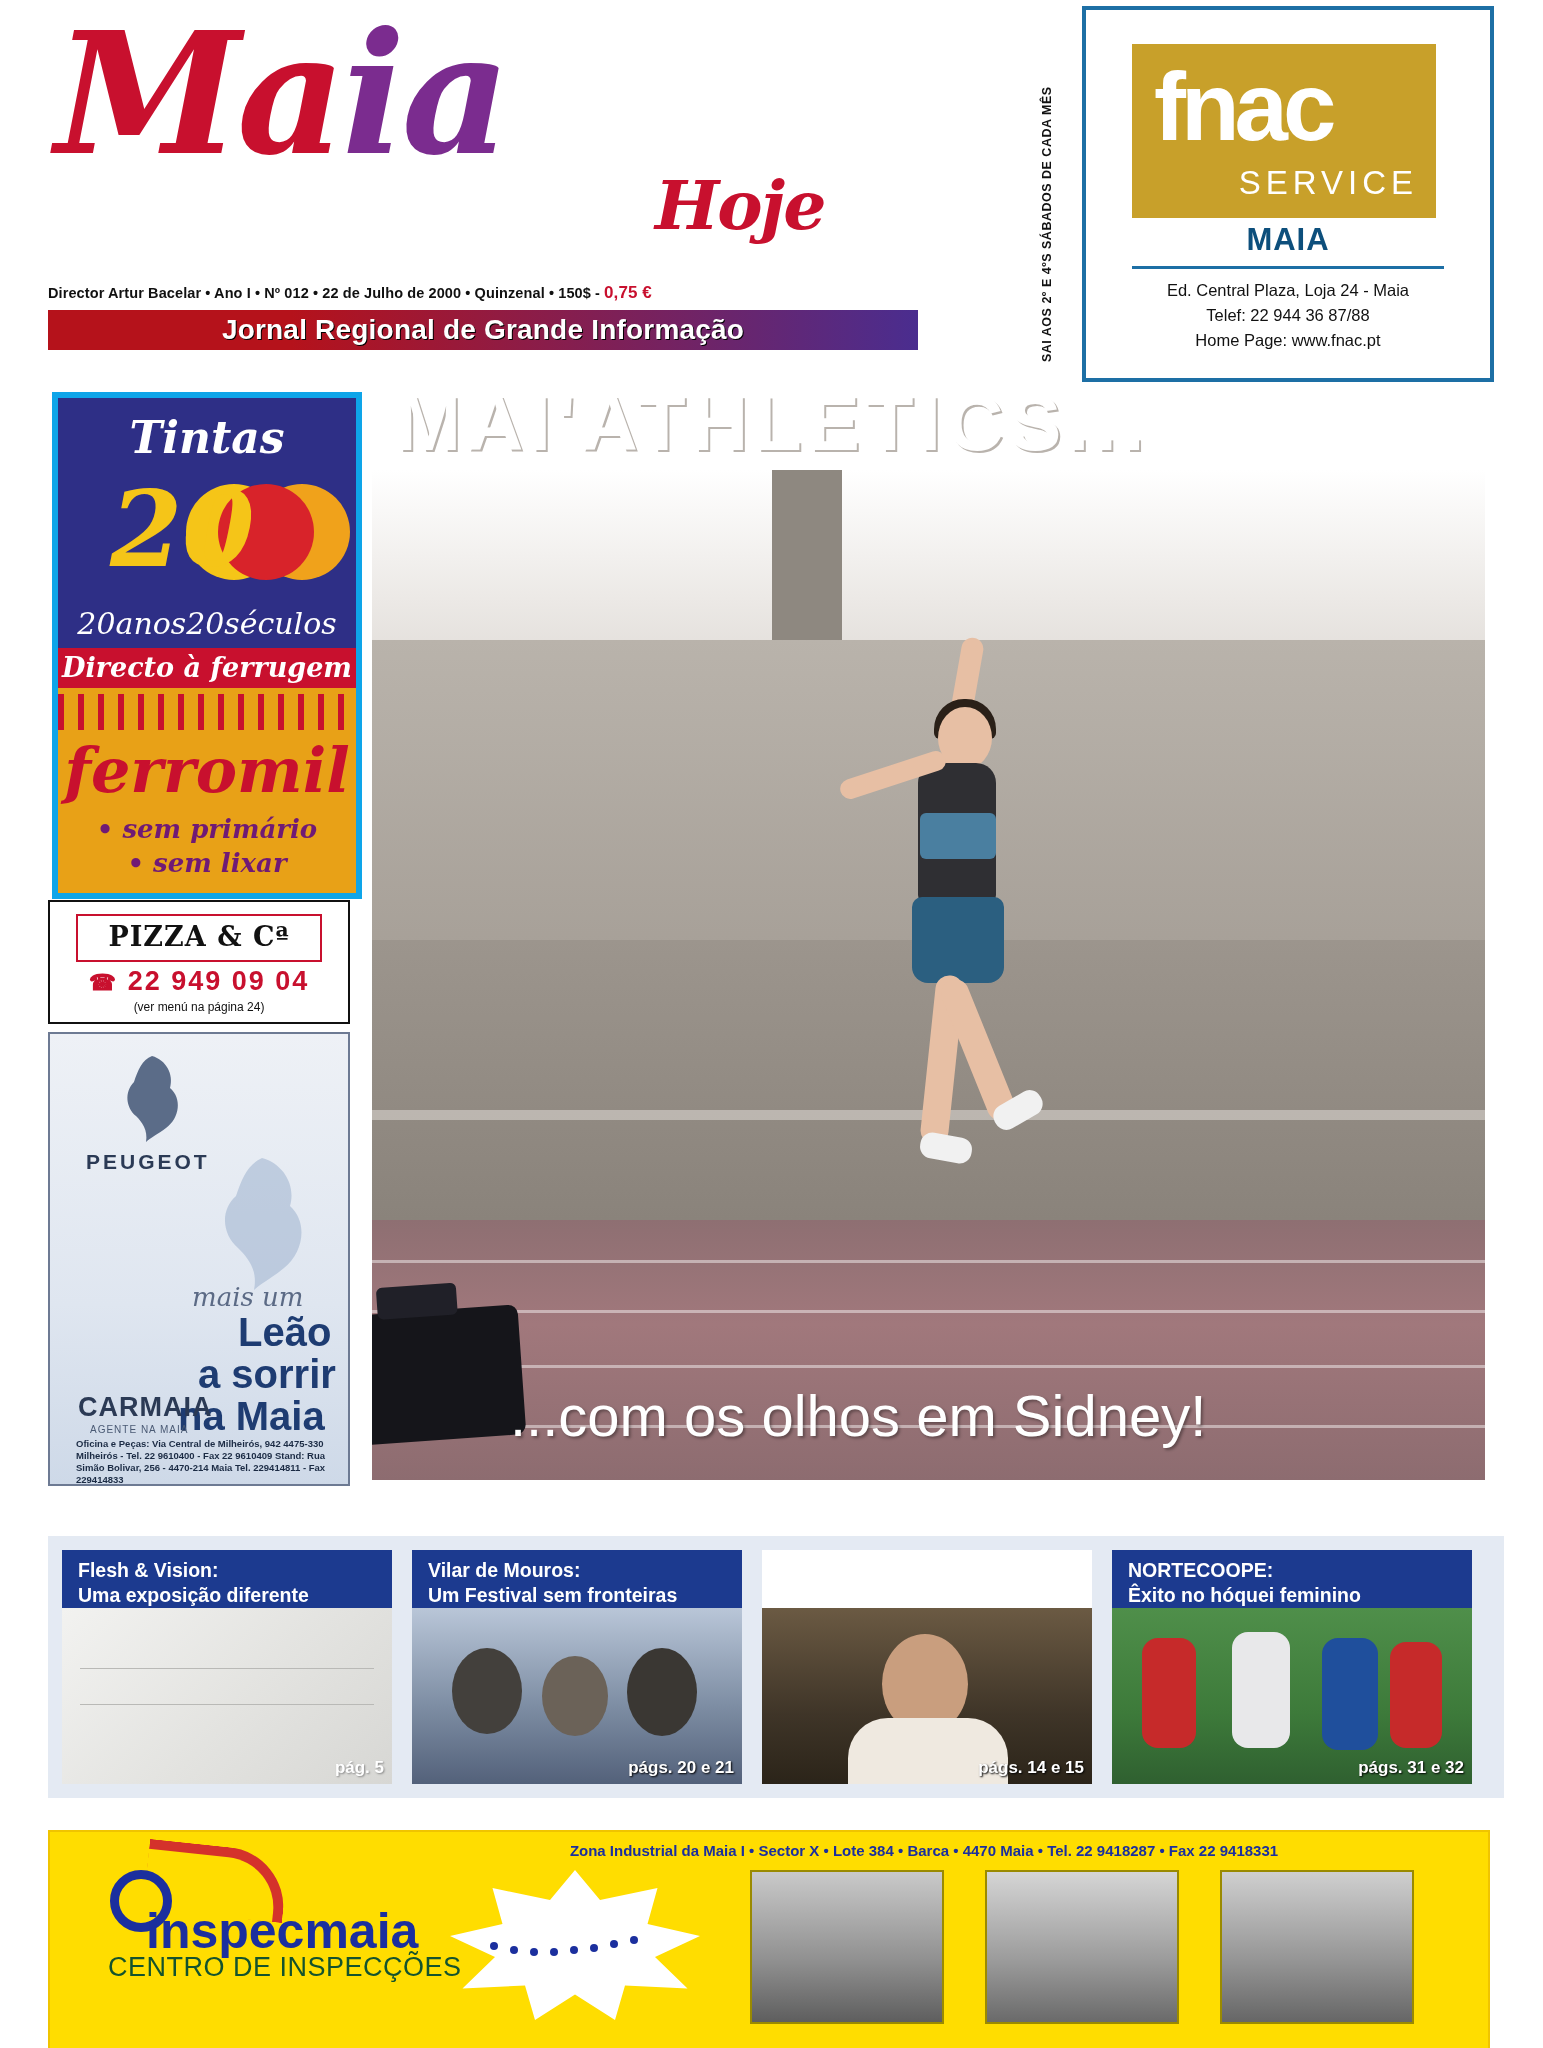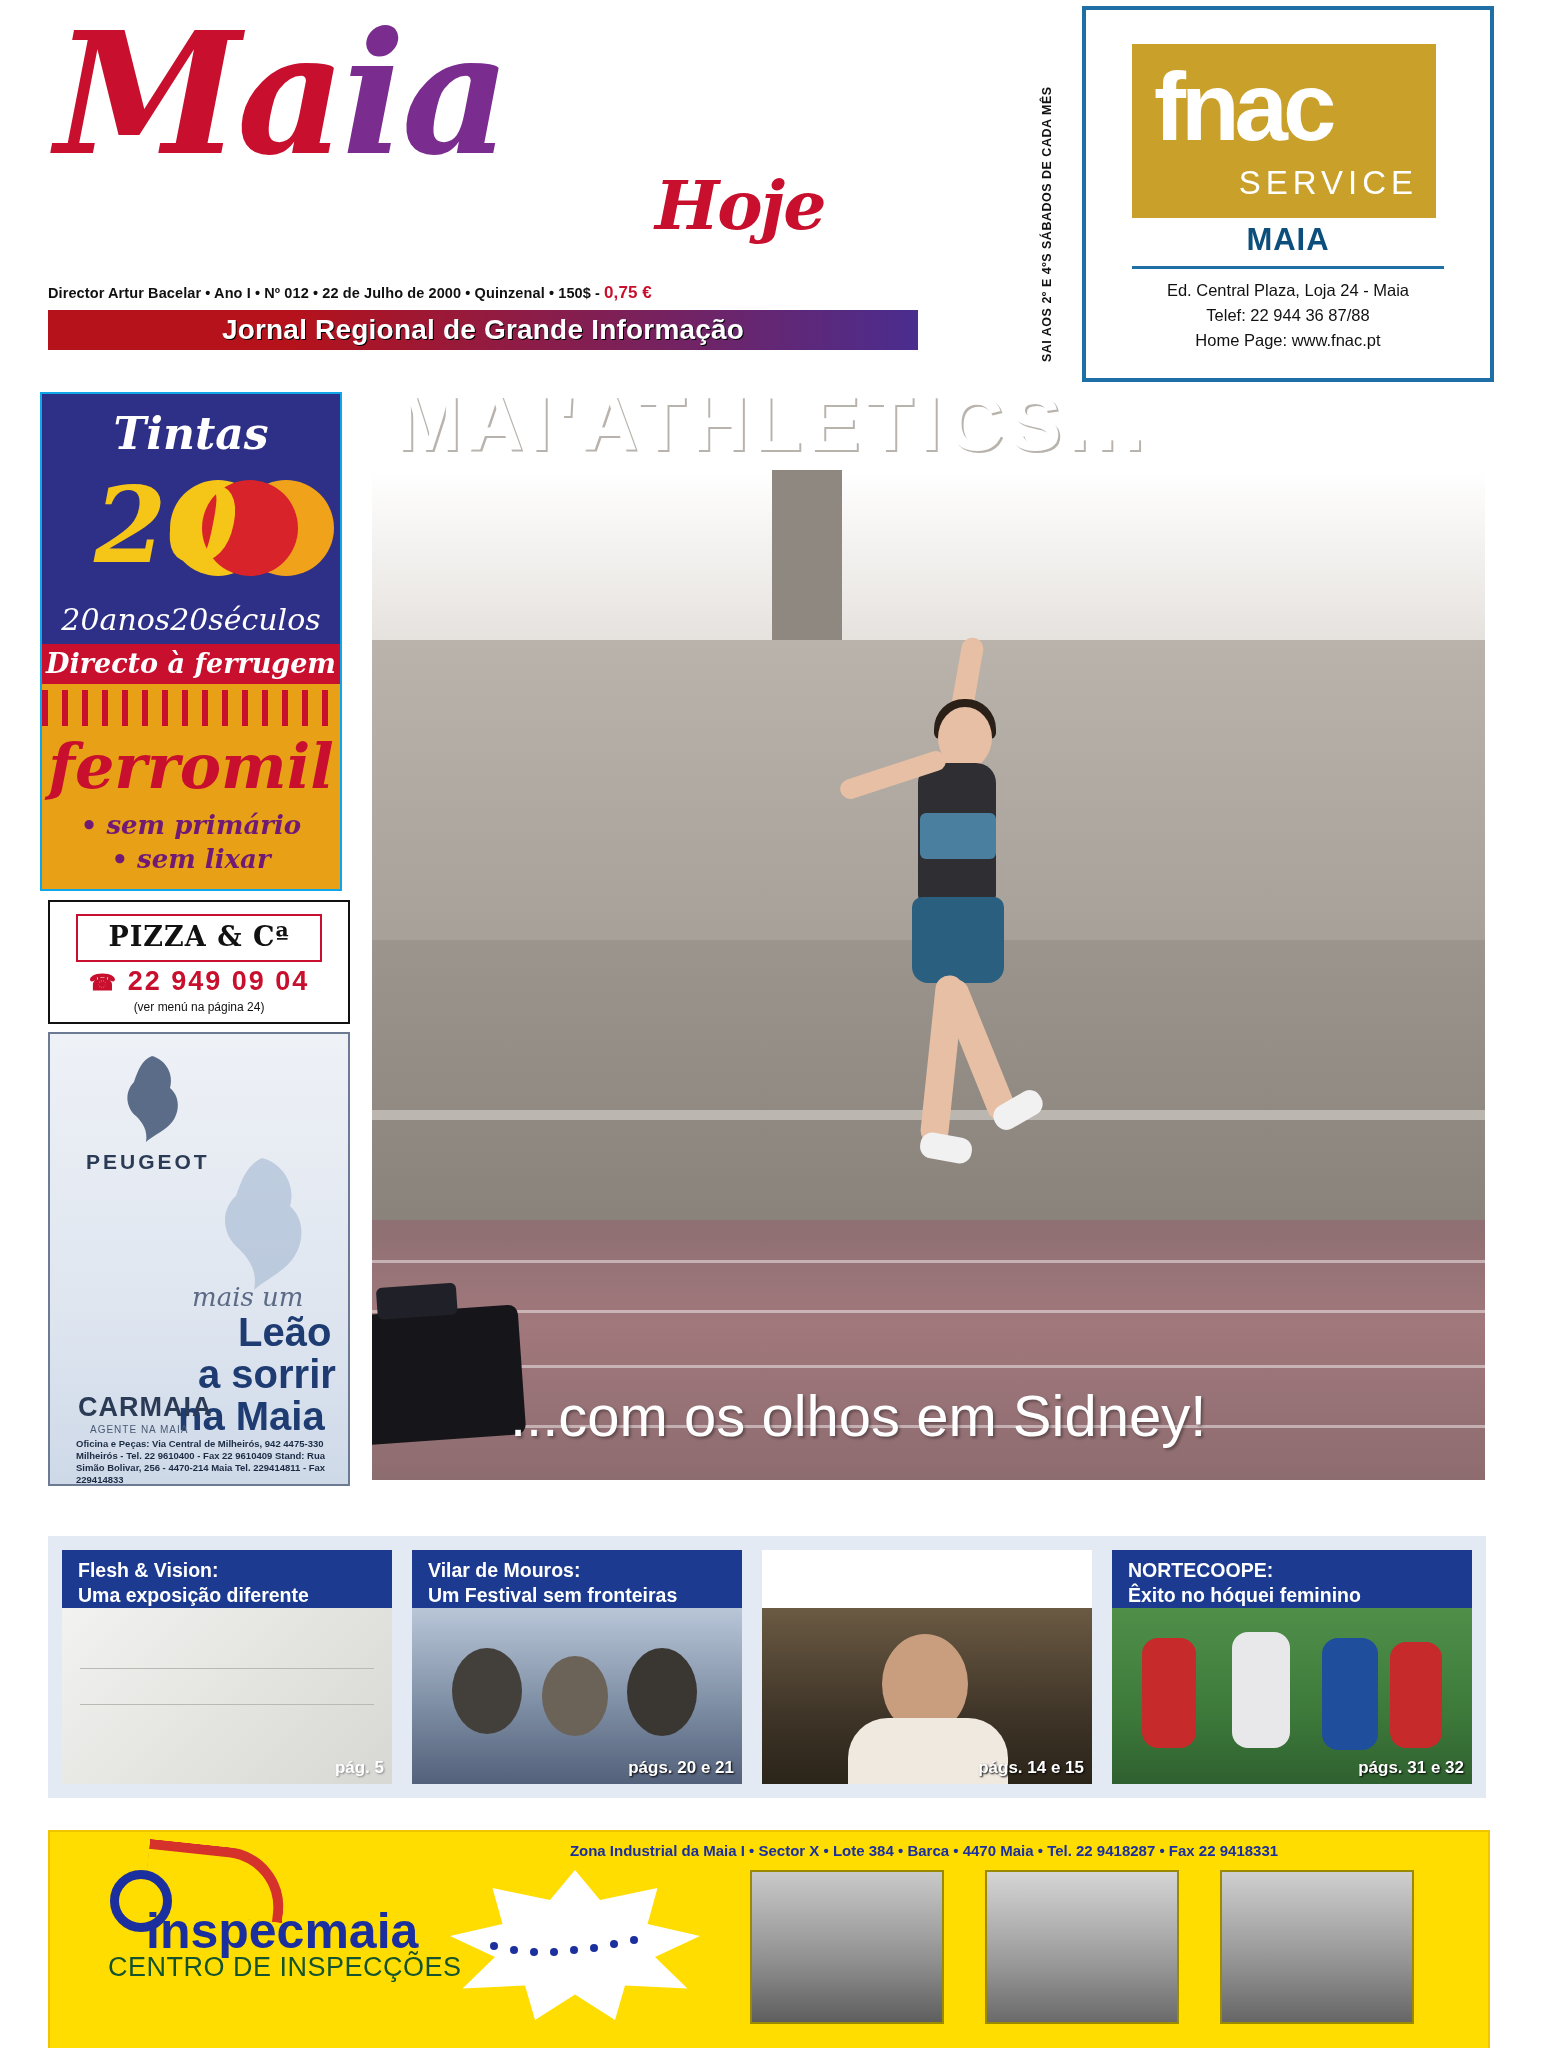--- a/index.html
+++ b/index.html
@@ -24,21 +24,21 @@
   
   .fnac{position:absolute;left:1082px;top:6px;width:404px;height:368px;border:4px solid #1d6fa5;background:#fff;}
   .fnac-gold{position:absolute;left:46px;top:34px;width:304px;height:174px;background:#c8a02a;}
   .fnac-gold .f{position:absolute;left:22px;top:8px;font-family:"Liberation Sans",sans-serif;font-weight:bold;font-size:96px;color:#fff;letter-spacing:-5px;}
   .fnac-gold .svc{position:absolute;left:0;right:18px;top:120px;text-align:right;font-size:33px;letter-spacing:5px;color:#fff;font-family:"Liberation Sans",sans-serif;}
   .fnac-maia{position:absolute;left:0;right:0;top:212px;text-align:center;font-size:31px;font-weight:bold;color:#0d4f7c;letter-spacing:1px;}
   .fnac-rule{position:absolute;left:46px;right:46px;top:256px;height:3px;background:#1d6fa5;}
   .fnac-lines{position:absolute;left:0;right:0;top:268px;text-align:center;font-size:16.5px;line-height:25px;color:#111;}
 
   
-  .ad-tintas{position:absolute;left:40px;top:392px;width:298px;height:495px;border:2px solid #0ea5e9;background:#2e2f86;overflow:hidden;}
+  .ad-tintas{position:absolute;left:52px;top:392px;width:298px;height:495px;border:6px solid #0ea5e9;background:#2e2f86;overflow:hidden;}
   .tintas-title{position:absolute;left:0;right:0;top:14px;text-align:center;color:#fff;font-family:"DejaVu Serif",serif;font-style:italic;font-weight:bold;font-size:44px;}
   .tintas-2000{position:absolute;left:0;right:0;top:72px;height:120px;}
   .t2{position:absolute;left:52px;top:8px;font-family:"DejaVu Serif",serif;font-weight:bold;font-style:italic;font-size:104px;color:#f5c518;line-height:1;}
   .circ{position:absolute;border-radius:50%;}
   .c1{left:128px;top:14px;width:96px;height:96px;background:#f5c518;}
   .c2{left:160px;top:14px;width:96px;height:96px;background:#d8232a;}
   .c3{left:196px;top:14px;width:96px;height:96px;background:#f0a21b;}
   .tintas-sub{position:absolute;left:0;right:0;top:208px;text-align:center;color:#fff;font-family:"DejaVu Serif",serif;font-style:italic;font-size:30px;}
   .tintas-red{position:absolute;left:0;right:0;top:250px;height:40px;background:#c8102e;color:#fff;text-align:center;font-family:"DejaVu Serif",serif;font-style:italic;font-weight:bold;font-size:27px;line-height:40px;}
   .tintas-orange{position:absolute;left:0;right:0;top:290px;bottom:0;background:#e8a117;}
@@ -85,21 +85,21 @@
   .at-leg1{position:absolute;left:86px;top:330px;width:28px;height:170px;background:#e7bfa4;border-radius:14px;transform:rotate(6deg);}
   .at-leg2{position:absolute;left:122px;top:330px;width:28px;height:150px;background:#e7bfa4;border-radius:14px;transform:rotate(-22deg);}
   .at-shoe1{position:absolute;left:78px;top:490px;width:52px;height:26px;background:#f1f1f1;border-radius:12px;transform:rotate(10deg);}
   .at-shoe2{position:absolute;left:150px;top:452px;width:52px;height:26px;background:#f1f1f1;border-radius:12px;transform:rotate(-30deg);}
   .hero-cam{position:absolute;left:-20px;bottom:40px;width:170px;height:130px;background:#15151a;border-radius:10px;transform:rotate(-4deg);}
   .hero-cam:after{content:"";position:absolute;left:30px;top:-26px;width:80px;height:32px;background:#202028;border-radius:6px;}
   .hero-title{position:absolute;left:388px;top:378px;font-size:78px;font-weight:bold;letter-spacing:6px;color:#ffffff;text-shadow:2px 2px 0 #b9b3ad;font-family:"Liberation Sans",sans-serif;margin-left:8px;}
   .hero-sub{position:absolute;left:510px;top:1382px;font-size:58px;color:#ffffff;font-family:"Liberation Sans",sans-serif;text-shadow:2px 2px 3px rgba(0,0,0,.35);}
 
   
-  .teasers{position:absolute;left:48px;top:1536px;width:1438px;height:262px;background:#e4eaf3;}
+  .teasers{position:absolute;left:48px;top:1536px;width:1438px;height:262px;background:#e4eaf3;padding-left:18px;}
   .teaser{position:absolute;top:14px;width:330px;height:234px;background:#ffffff;}
   .t-head{position:absolute;left:0;top:0;right:0;height:58px;background:#1c3a8f;color:#fff;padding:8px 12px 0 16px;box-sizing:border-box;font-weight:bold;font-size:19.5px;line-height:25px;}
   .t-img{position:absolute;left:0;top:58px;right:0;bottom:0;overflow:hidden;}
   .t-page{position:absolute;right:8px;bottom:6px;color:#fff;font-weight:bold;font-size:17px;text-shadow:1px 1px 2px #000;}
   .img-a{width:100%;height:100%;background:linear-gradient(135deg,#f2f2f0 0%,#e3e3e0 55%,#d7d7d4 100%);}
   .img-a .ln{position:absolute;left:18px;right:18px;height:1px;background:#b9b9b6;}
   .img-b{width:100%;height:100%;background:linear-gradient(180deg,#b9c6d8 0%,#7e8ea4 55%,#53617a 100%);}
   .img-c{width:100%;height:100%;background:linear-gradient(180deg,#6b5a43 0%,#3f3528 60%,#2b2419 100%);}
   .img-d{width:100%;height:100%;background:linear-gradient(180deg,#4f8f4a 0%,#3d7a3a 60%,#2f6030 100%);}
   .blob{position:absolute;border-radius:50%;}

